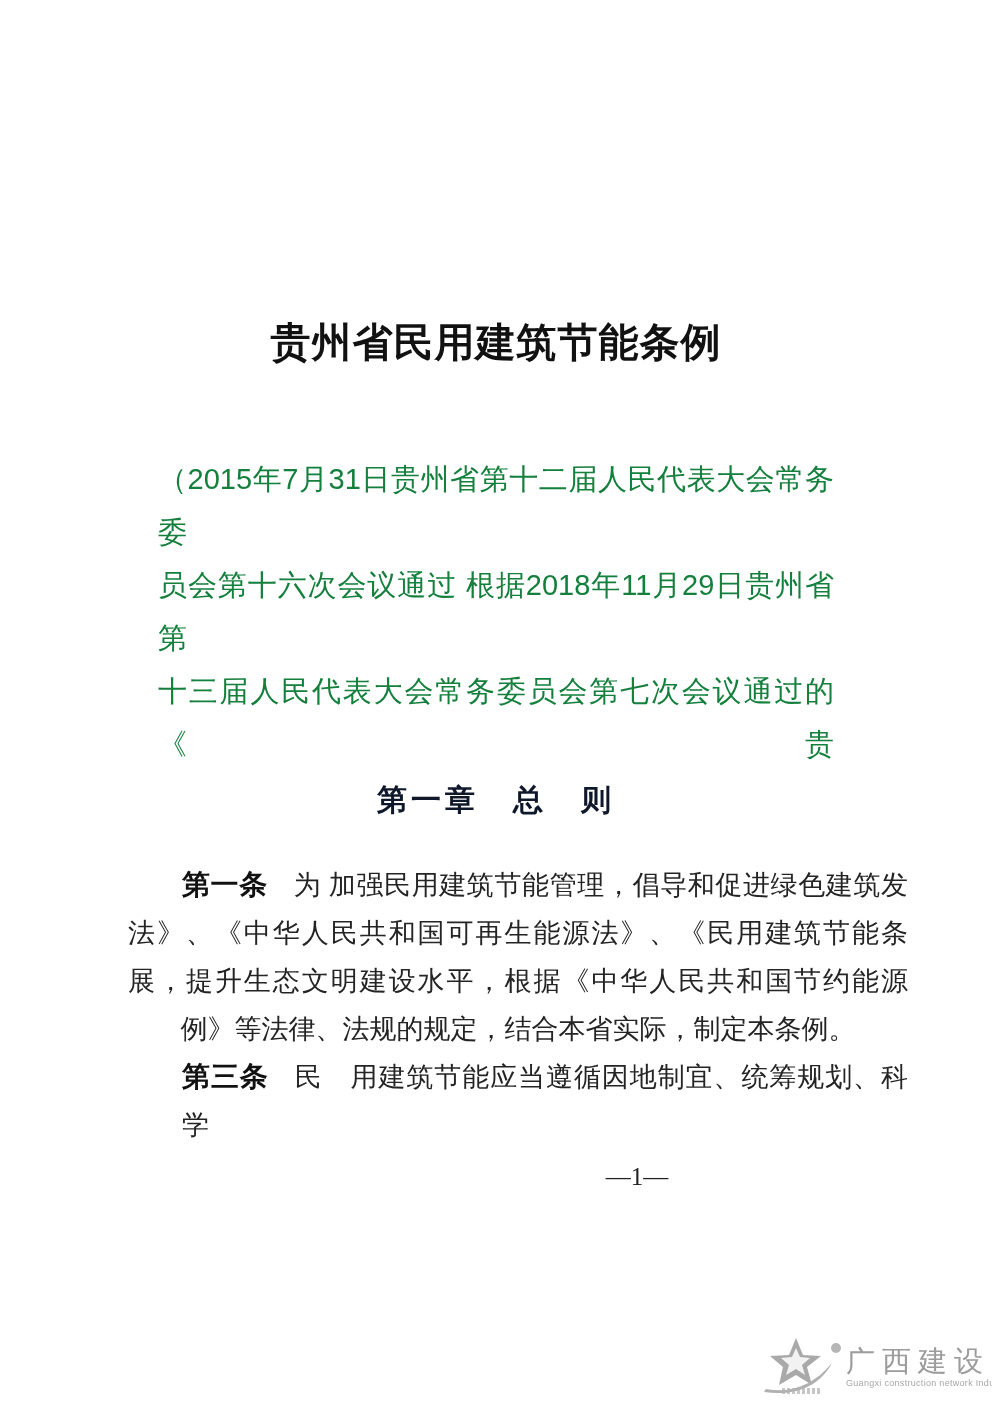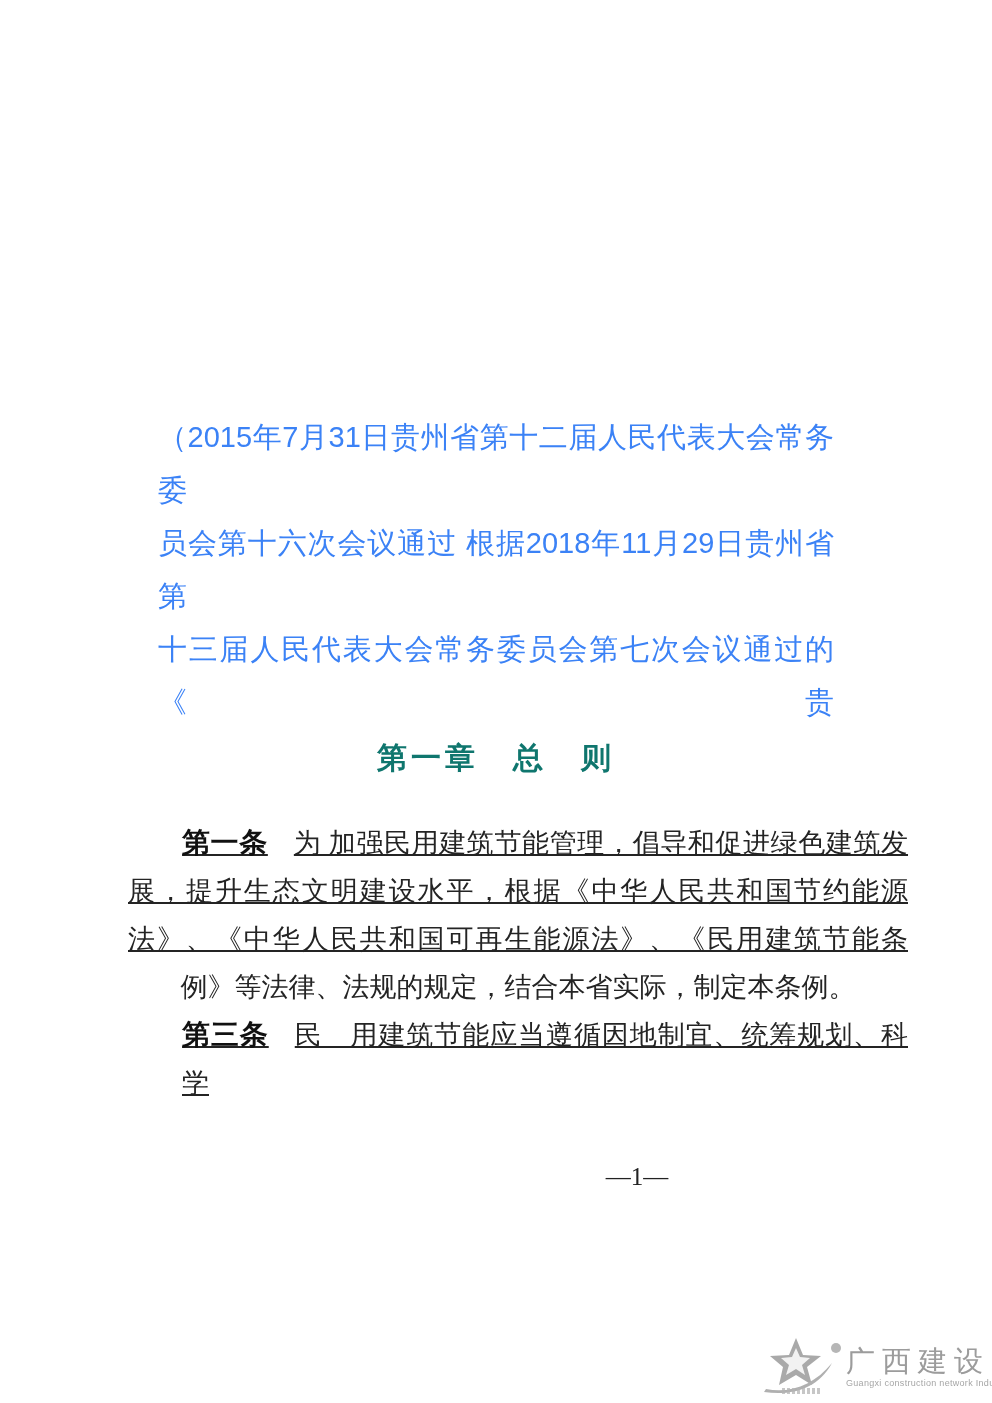--- a/index.html
+++ b/index.html
@@ -23,46 +23,46 @@
     letter-spacing: 1px;
     color: #111;
   }
   .preamble {
     width: 676px;
     margin: 90px auto 0 auto;
     font-family: "Liberation Sans", "DejaVu Sans", sans-serif;
     font-weight: 500;
     font-size: 29px;
     line-height: 53px;
-    color: #3b82f6;
+    color: #15803d;
   }
   .preamble .pline { text-align: left; }
   .preamble .pline.full { text-align: justify; text-align-last: justify; }
   .chapter-heading {
     margin-top: 12px;
     text-align: center;
     font-family: "Liberation Sans", "DejaVu Sans", sans-serif;
     font-weight: 700;
     font-size: 30px;
     line-height: 34px;
     letter-spacing: 4px;
-    color: #0f766e;
+    color: #0f172a;
   }
   
   .body-text {
     margin: 44px 0 0 128px;
     width: 780px;
     font-family: "Liberation Serif", "DejaVu Serif", serif;
     font-size: 27px;
     line-height: 48px;
     color: #242424;
   }
   .para { margin: 0; }
   .line { text-align: center; }
-  .line.full { text-align: justify; text-align-last: justify; text-decoration: underline; }
+  .line.full { text-align: justify; text-align-last: justify; }
   .line.first { padding-left: 54px; }
   .article-label {
     font-family: "Liberation Sans", "DejaVu Sans", sans-serif;
     font-weight: 700;
     font-size: 28px;
     color: #111;
     margin-right: 26px;
   }
   
   .page-number {
@@ -111,35 +111,36 @@
     letter-spacing: 0.3px;
     color: #a6a6a6;
     white-space: nowrap;
   }
 </style>
 </head>
 <body>
 
 <div class="page">
 
+  <div class="doc-title">贵州省民用建筑节能条例</div>
 
   <div class="preamble">
     <div class="pline full">（2015年7月31日贵州省第十二届人民代表大会常务委</div>
     <div class="pline full">员会第十六次会议通过 根据2018年11月29日贵州省第</div>
     <div class="pline full">十三届人民代表大会常务委员会第七次会议通过的《贵</div>
   </div>
 
   <div class="chapter-heading">第一章　总　则</div>
 
   <div class="body-text">
 
     <div class="para">
       <div class="line first full"><span class="article-label">第一条</span><span>为 加强民用建筑节能管理，倡导和促进绿色建筑发</span></div>
+      <div class="line full">法》、《中华人民共和国可再生能源法》、《民用建筑节能条</div>
       <div class="line full">展，提升生态文明建设水平，根据《中华人民共和国节约能源</div>
-      <div class="line full">法》、《中华人民共和国可再生能源法》、《民用建筑节能条</div>
       <div class="line">例》等法律、法规的规定，结合本省实际，制定本条例。</div>
     </div>
 
 
     <div class="para">
       <div class="line first full"><span class="article-label">第三条</span><span>民　用建筑节能应当遵循因地制宜、统筹规划、科学</span></div>
 
     </div>
 
   </div>

